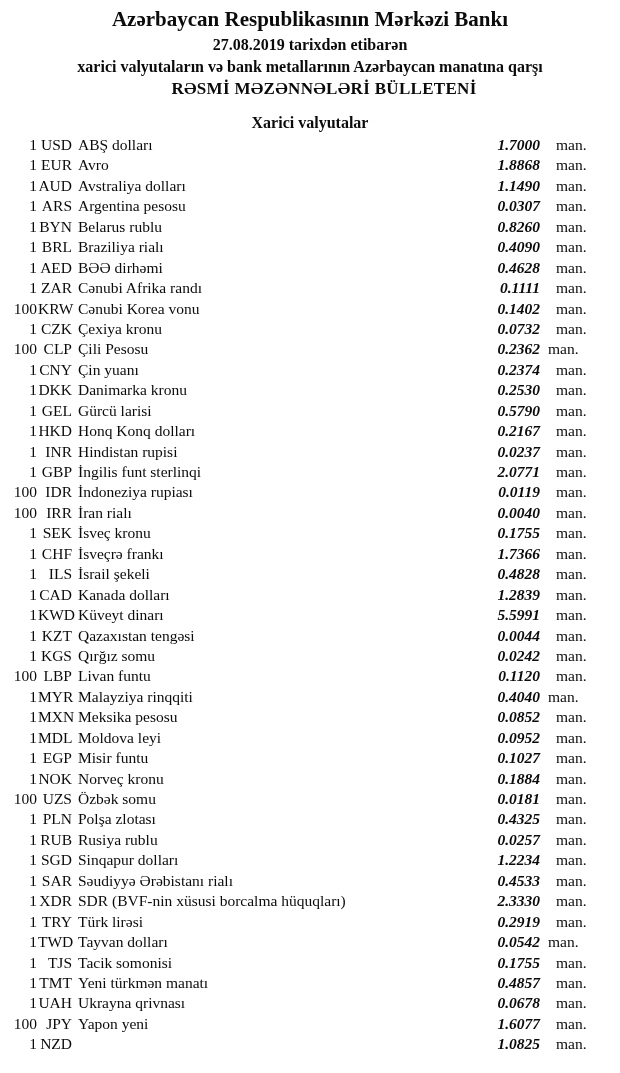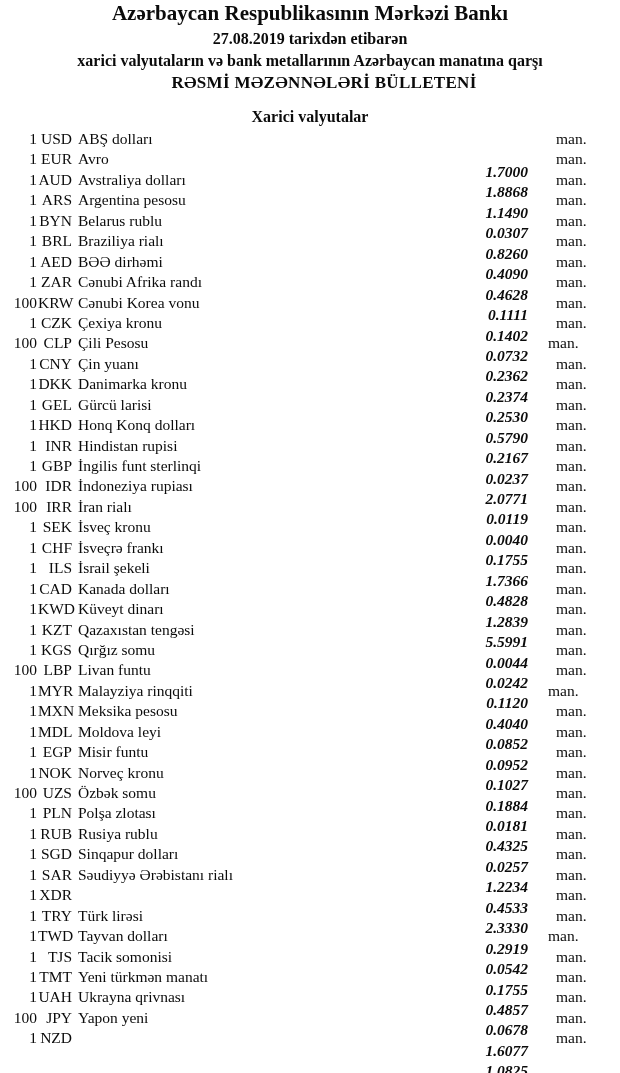--- a/index.html
+++ b/index.html
@@ -10,39 +10,39 @@
   .doc {
     position: relative;
     width: 620px;
     height: 1073px;
     background: #ffffff;
     color: #0b0b0b;
     font-family: "Liberation Serif", "DejaVu Serif", serif;
     overflow: hidden;
   }
   .hdr { text-align: center; font-weight: bold; }
-  .title    { font-size: 21px; line-height: 27px; }
+  .title    { padding-top: 6px; font-size: 21px; line-height: 27px; }
   .dateline { font-size: 16px; line-height: 23px; }
   .subtitle { font-size: 16px; line-height: 22px; }
   .bulletin { font-size: 17px; line-height: 22px; letter-spacing: 0.3px; margin-left: 28px; }
   .section  { margin-top: 11px; font-size: 16px; line-height: 23px; }
 
   .table { margin-top: 1px; }
   .row {
     position: relative;
     height: 20.45px;
     line-height: 20.45px;
     font-size: 15.5px;
     white-space: nowrap;
   }
   .row span { position: absolute; top: 0; }
   .qty  { left: 0;    width: 37px;  text-align: right; }
   .code { left: 38px; width: 34px;  text-align: right; }
   .name { left: 78px; }
-  .rate { left: 404px; width: 124px; text-align: right; font-weight: bold; font-style: italic; margin-top: 33px; }
+  .rate { left: 416px; width: 124px; text-align: right; font-weight: bold; font-style: italic; }
   .unit { left: 556px; }
   .row.narrow .unit { left: 548px; }
 </style>
 </head>
 <body>
 
 <div class="doc">
   <div class="hdr title">Azərbaycan Respublikasının Mərkəzi Bankı</div>
   <div class="hdr dateline">27.08.2019 tarixdən etibarən</div>
   <div class="hdr subtitle">xarici valyutaların və bank metallarının Azərbaycan manatına qarşı</div>
@@ -304,20 +304,21 @@
       <div class="row">
         <span class="qty">1</span>
         <span class="code">SAR</span>
         <span class="name">Səudiyyə Ərəbistanı rialı</span>
         <span class="rate">0.4533</span>
         <span class="unit">man.</span>
       </div>
       <div class="row">
         <span class="qty">1</span>
         <span class="code">XDR</span>
+        <span class="name">SDR (BVF-nin xüsusi borcalma hüquqları)</span>
         <span class="rate">2.3330</span>
         <span class="unit">man.</span>
       </div>
       <div class="row">
         <span class="qty">1</span>
         <span class="code">TRY</span>
         <span class="name">Türk lirəsi</span>
         <span class="rate">0.2919</span>
         <span class="unit">man.</span>
       </div>

